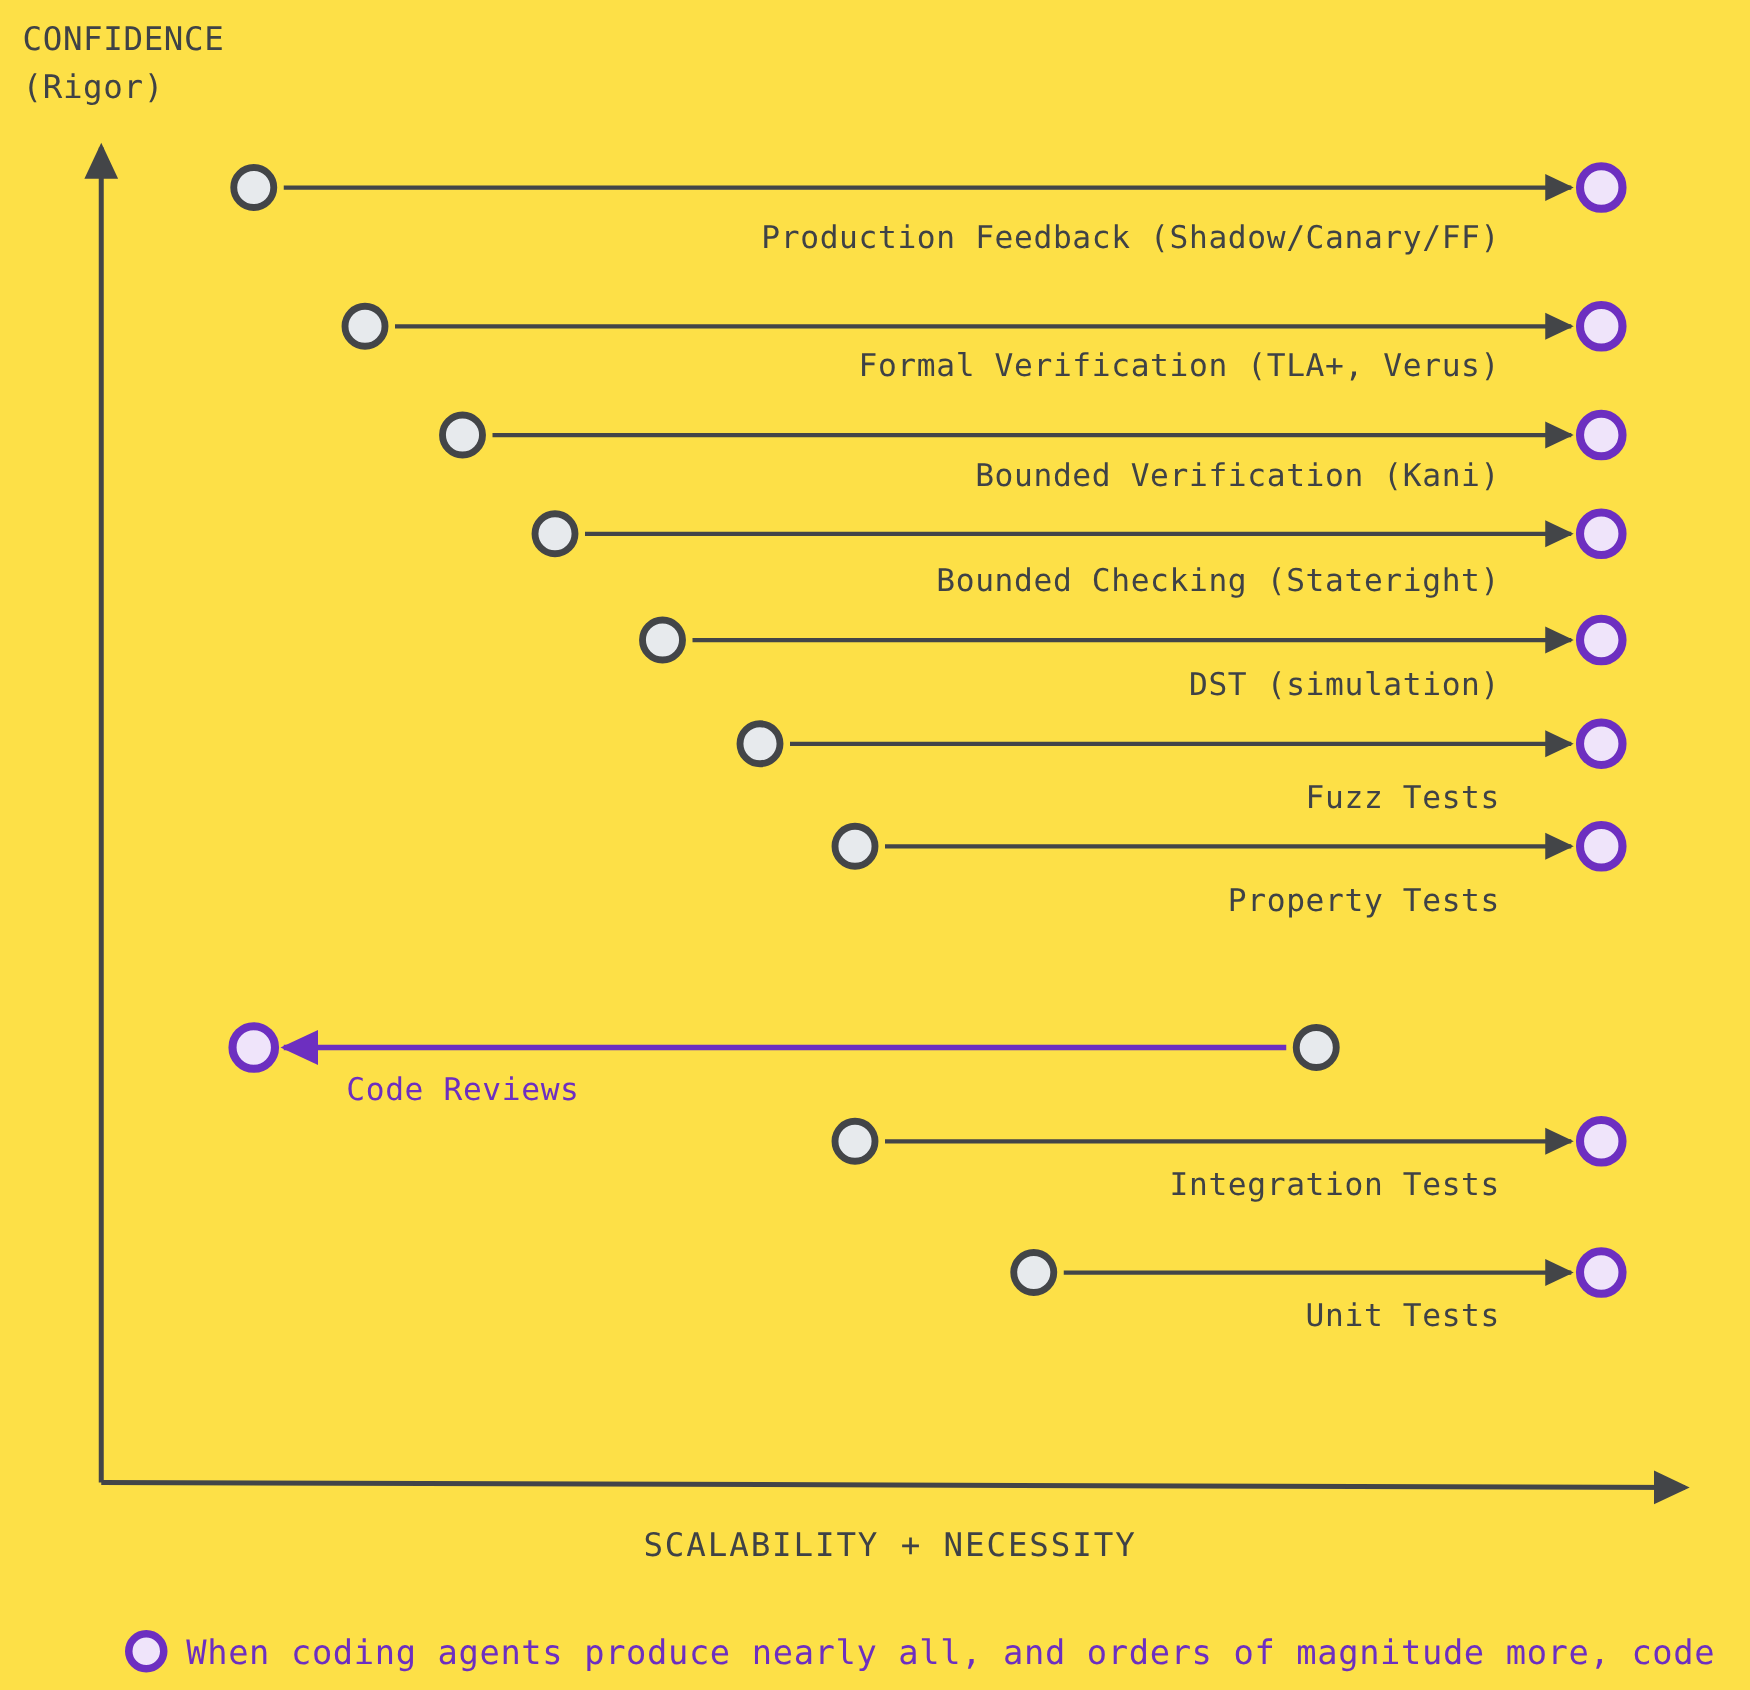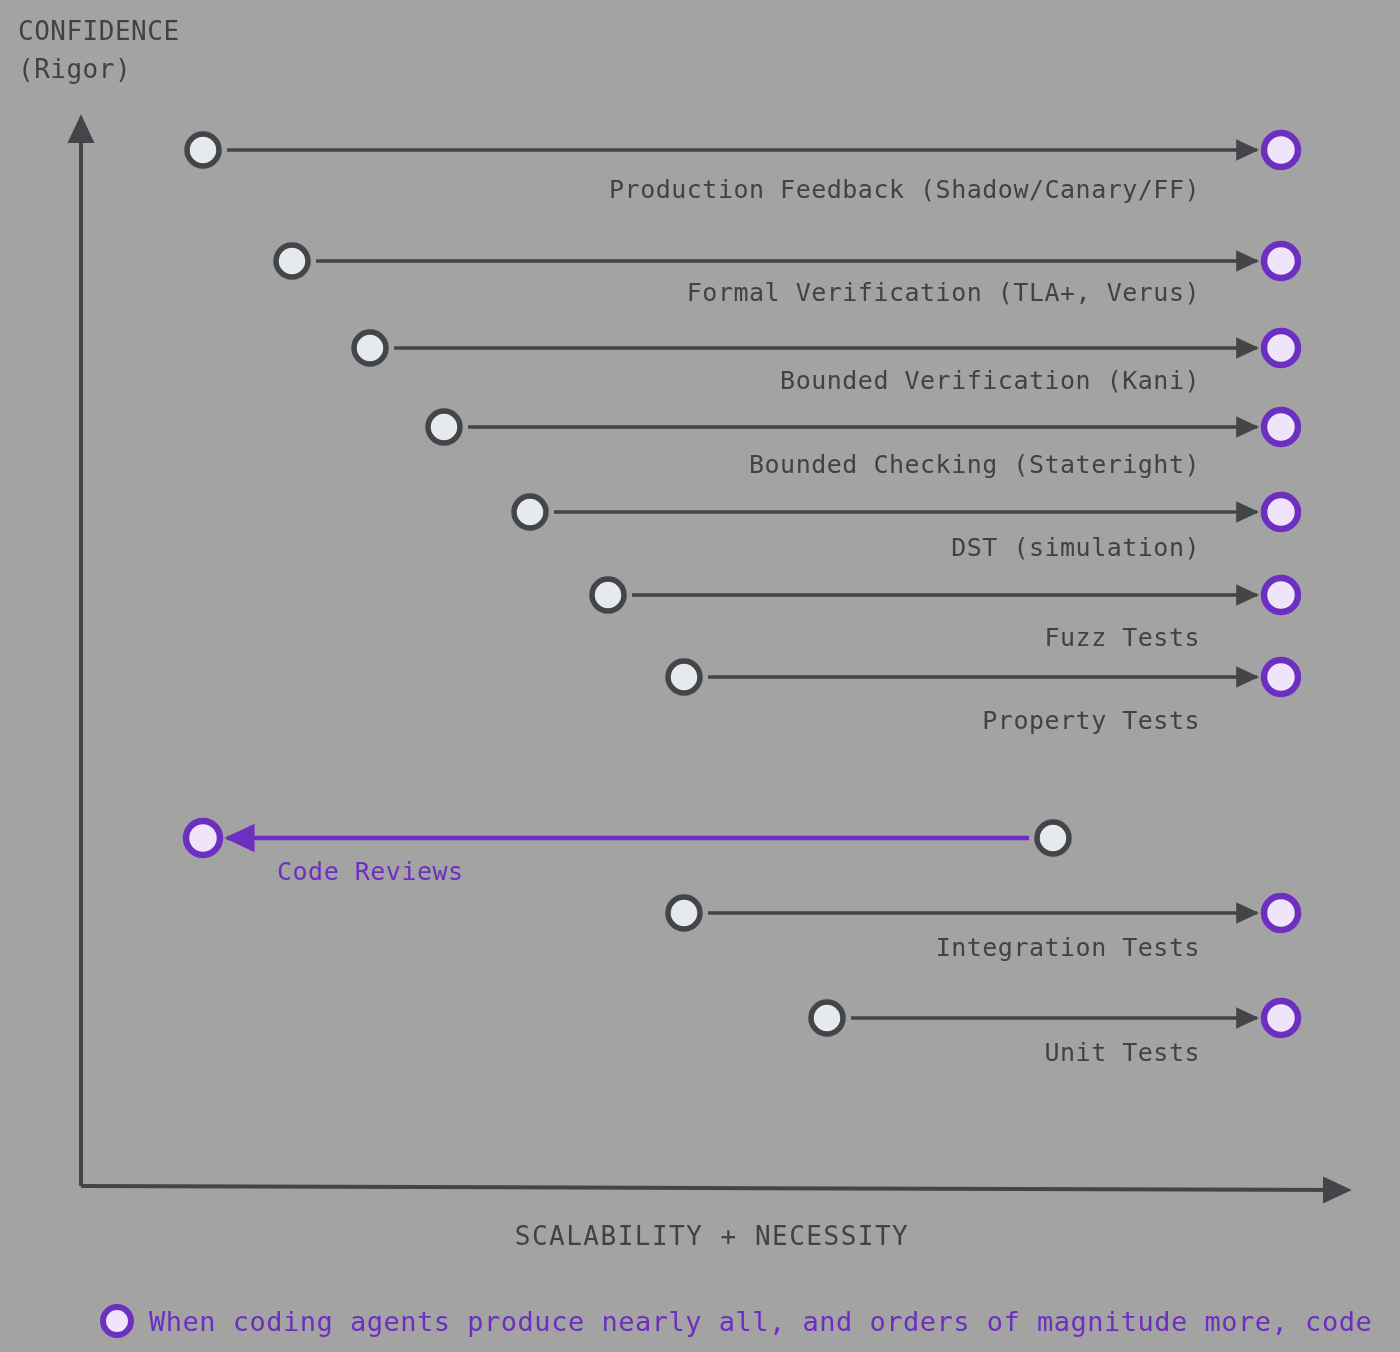--- a/index.html
+++ b/index.html
@@ -7,21 +7,21 @@
     padding: 0;
     background: #ffffff;
   }
   body {
     font-family: "DejaVu Sans Mono", "Liberation Mono", monospace;
   }
   #canvas {
     position: relative;
     width: 1400px;
     height: 1352px;
-    background: #a3a3a3;
+    background: #fde047;
     overflow: hidden;
   }
   #diagram {
     position: absolute;
     top: 0;
     left: 0;
     width: 1400px;
     height: 1352px;
   }
   .axis-title {

